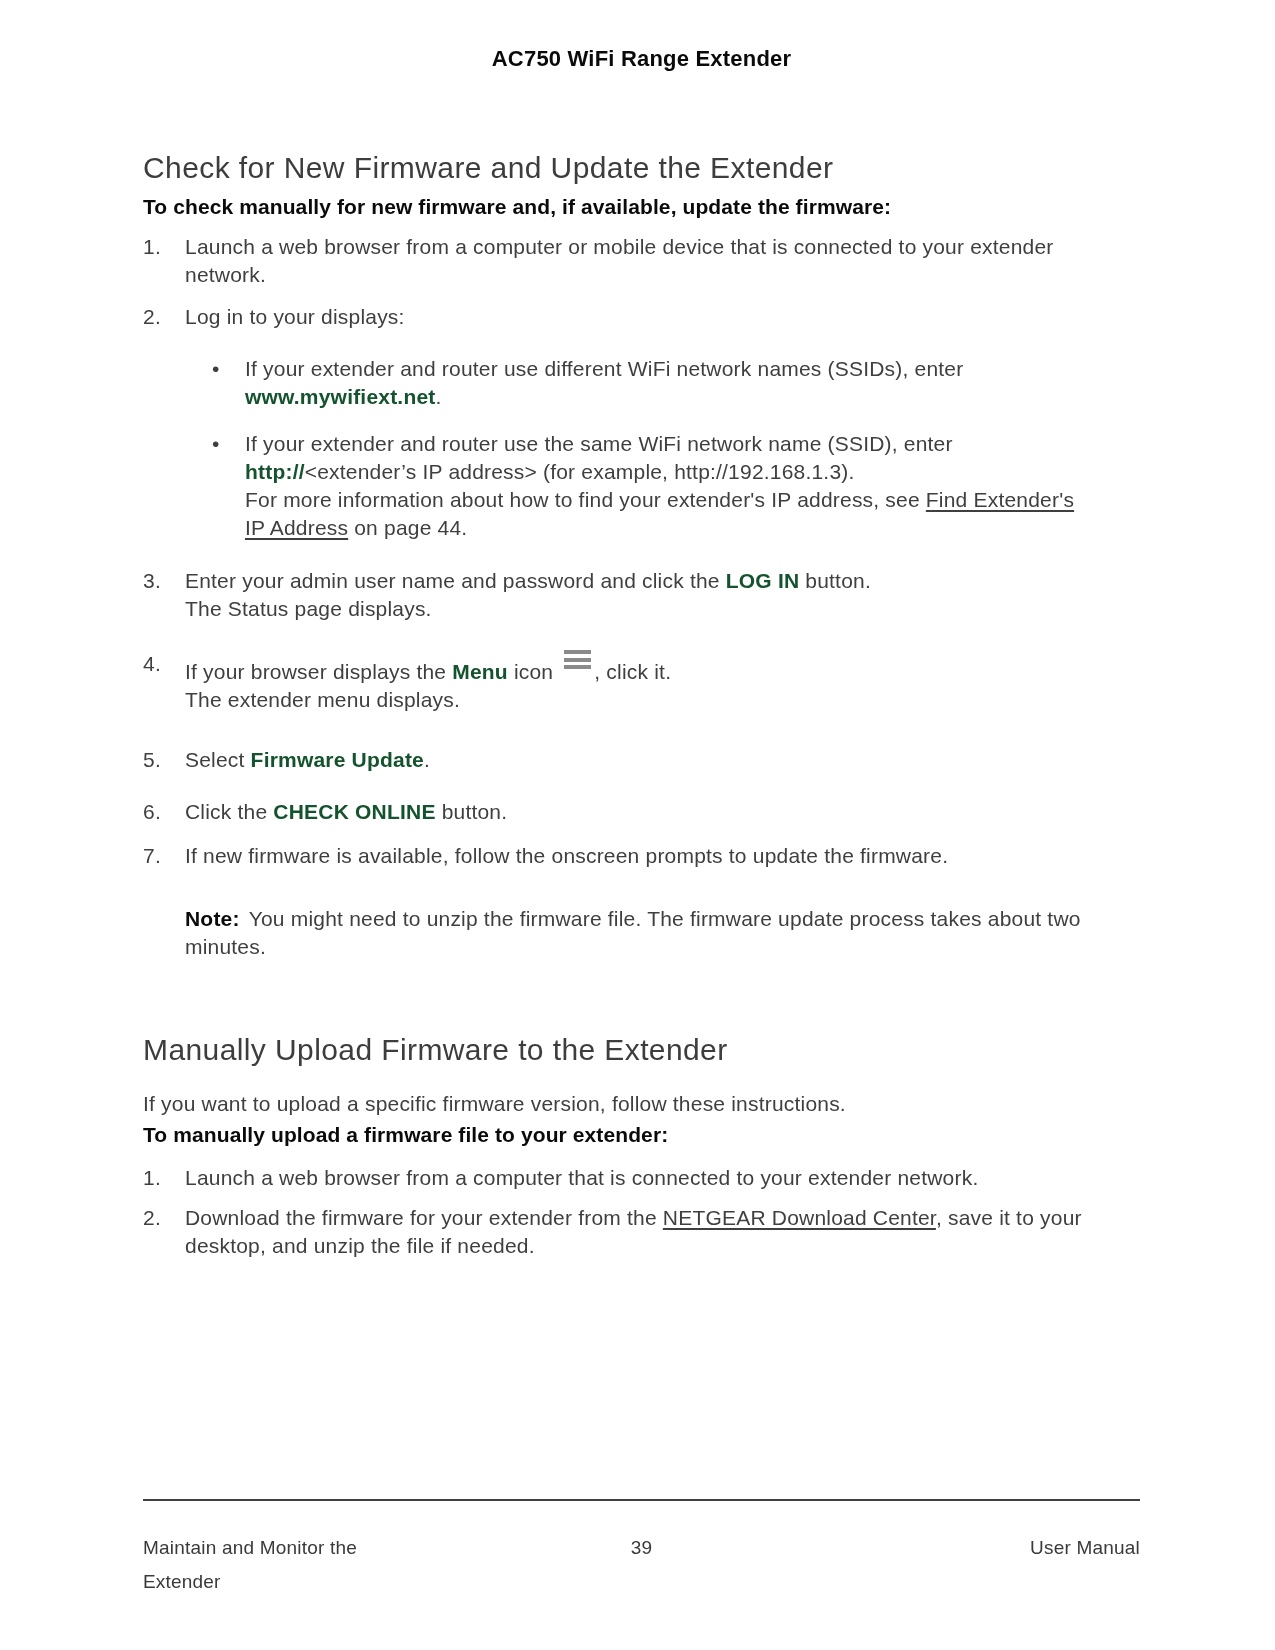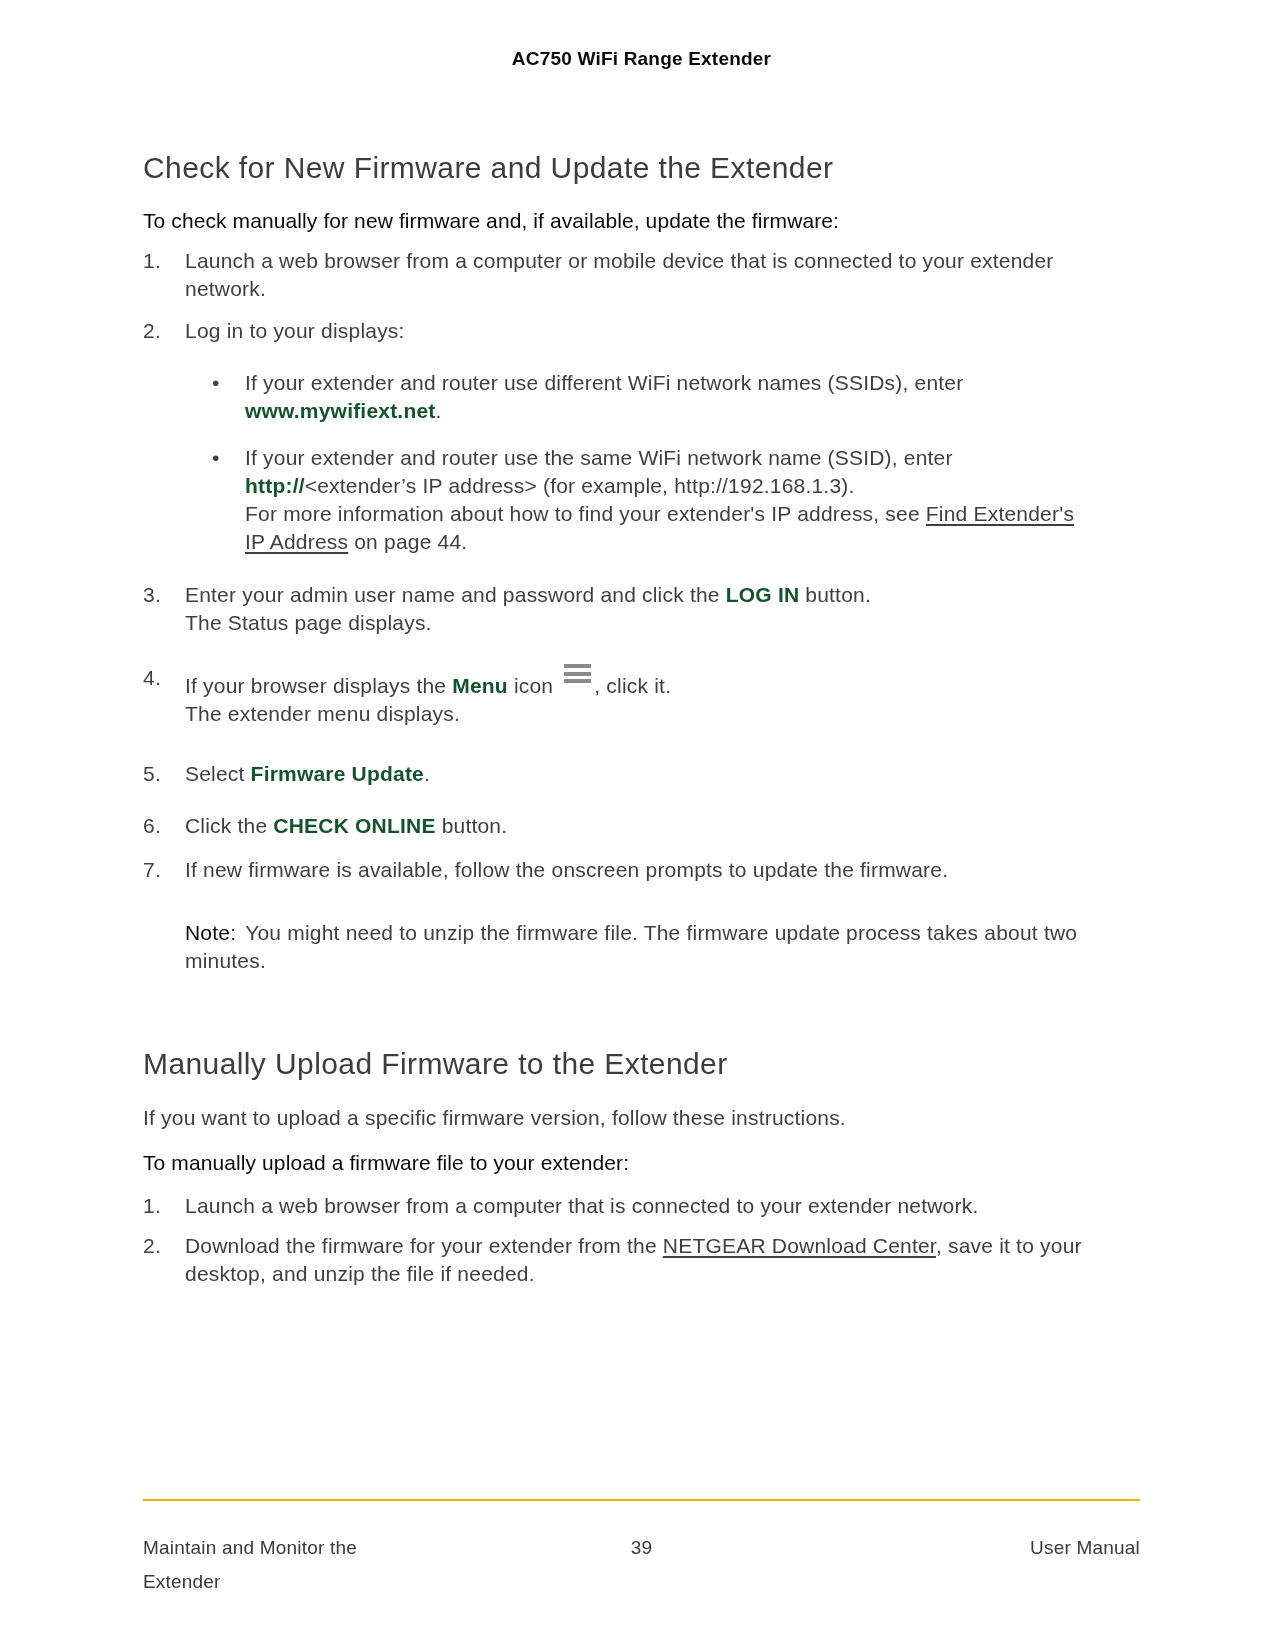--- a/index.html
+++ b/index.html
@@ -13,37 +13,37 @@
     font-size:21px; line-height:28px;
     letter-spacing:0.2px;
     color:#3f3f3f;
     overflow:hidden;
   }
   .content { padding:0 135px 0 143px; }
 
   .doc-header {
     padding-top:48px;
     text-align:center;
-    font-size:19px; line-height:22px;
+    font-size:22px; line-height:22px;
     font-weight:bold; color:#0a0a0a;
     letter-spacing:0.2px;
   }
 
   h1.section-title {
     margin-top:76px;
     font-size:30px; line-height:44px;
     font-weight:300; color:#3d3d3d;
     letter-spacing:0.4px;
   }
   h1.second { margin-top:67px; }
 
   .intro { margin-top:18px; max-width:990px; }
   .task-heading {
-    margin-top:17px;
-    font-weight:normal; color:#0a0a0a;
+    margin-top:3px;
+    font-weight:bold; color:#0a0a0a;
     letter-spacing:0.1px;
   }
 
   .step { display:flex; align-items:flex-start; }
   .step .num { flex:none; width:42px; }
   .step .body { flex:1; max-width:948px; }
 
   .mt-s1 { margin-top:12px; }
   .mt-s2 { margin-top:14px; }
   .mt-s3 { margin-top:25px; }
@@ -74,26 +74,26 @@
 
   .menu-icon {
     display:inline-block;
     width:27px; height:19px;
     vertical-align:10px;
     margin:0 3px 0 5px;
     background:repeating-linear-gradient(to bottom,#8a8a8a 0 4px,transparent 4px 7.5px);
   }
 
   .note-block { margin-left:42px; margin-top:35px; max-width:948px; }
-  .note-label { font-weight:normal; color:#0a0a0a; margin-right:9px; }
+  .note-label { font-weight:bold; color:#0a0a0a; margin-right:9px; }
 
   .doc-footer {
     position:absolute;
     left:143px; right:135px; top:1499px;
-    border-top:2px solid #eab308;
+    border-top:2px solid #404040;
   }
   .footer-row {
     position:relative;
     margin-top:30px;
     font-size:19px; line-height:34px;
     color:#3a3a3a; letter-spacing:0.2px;
   }
   .footer-left { width:240px; }
   .footer-center {
     position:absolute; top:0; left:50%;

